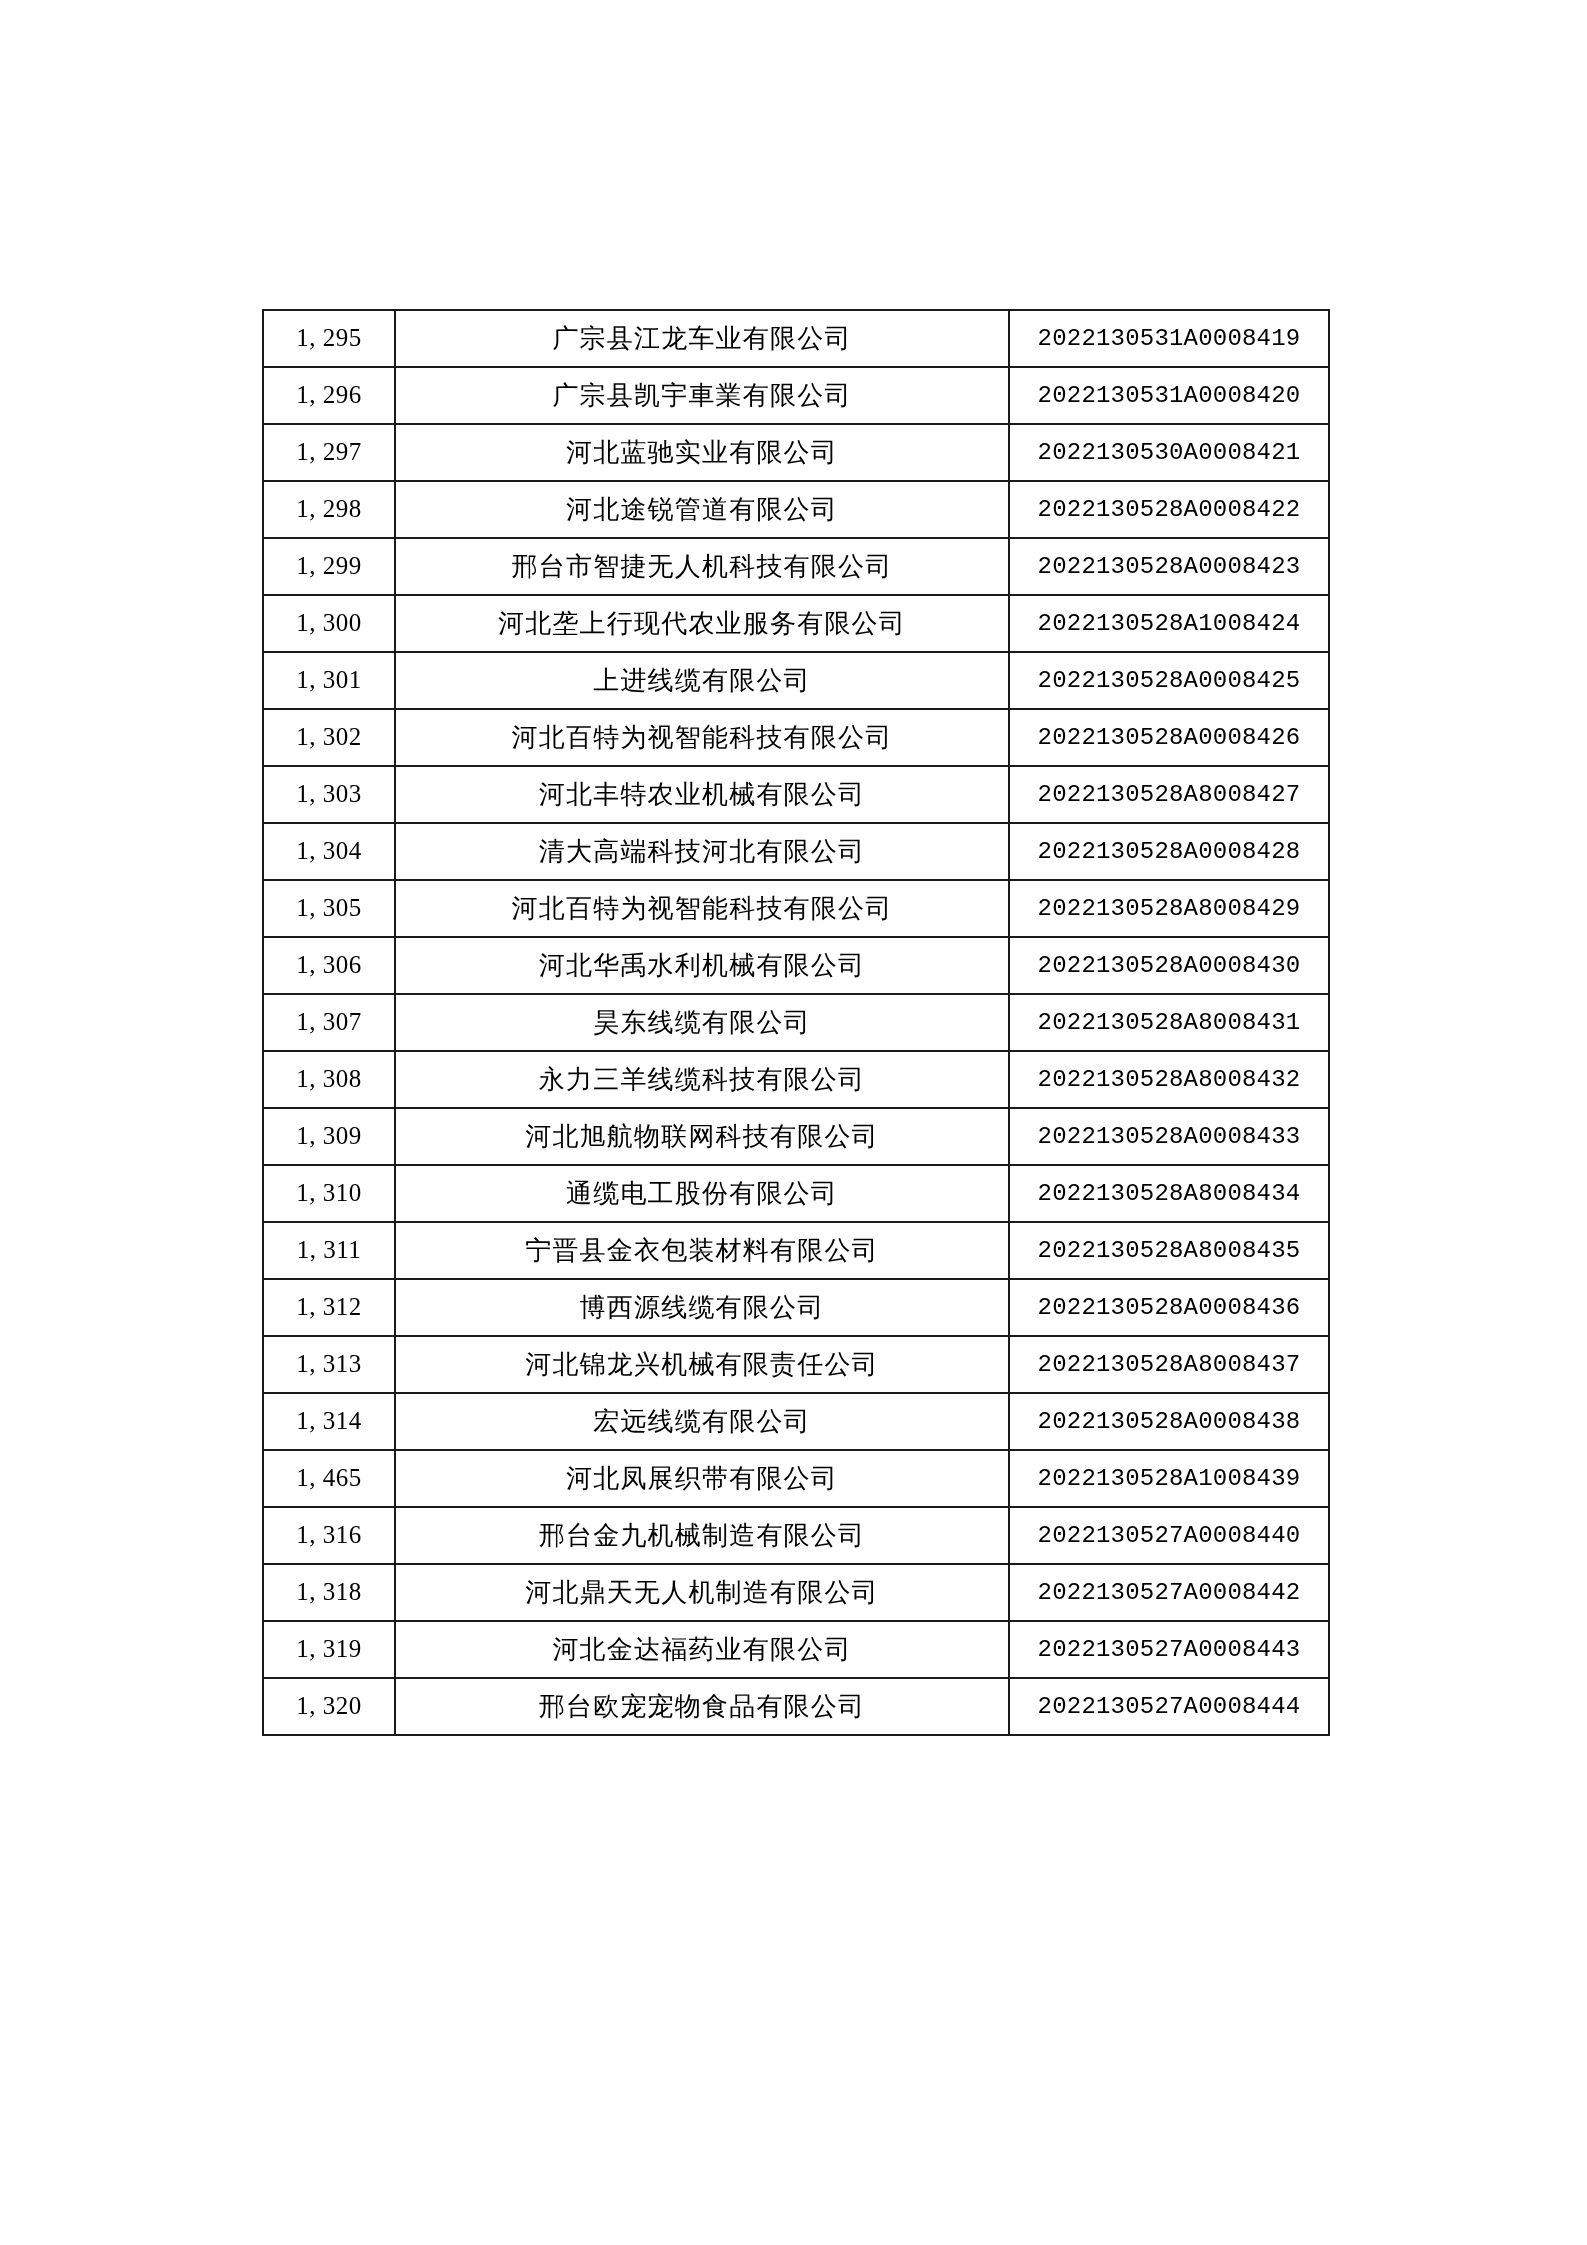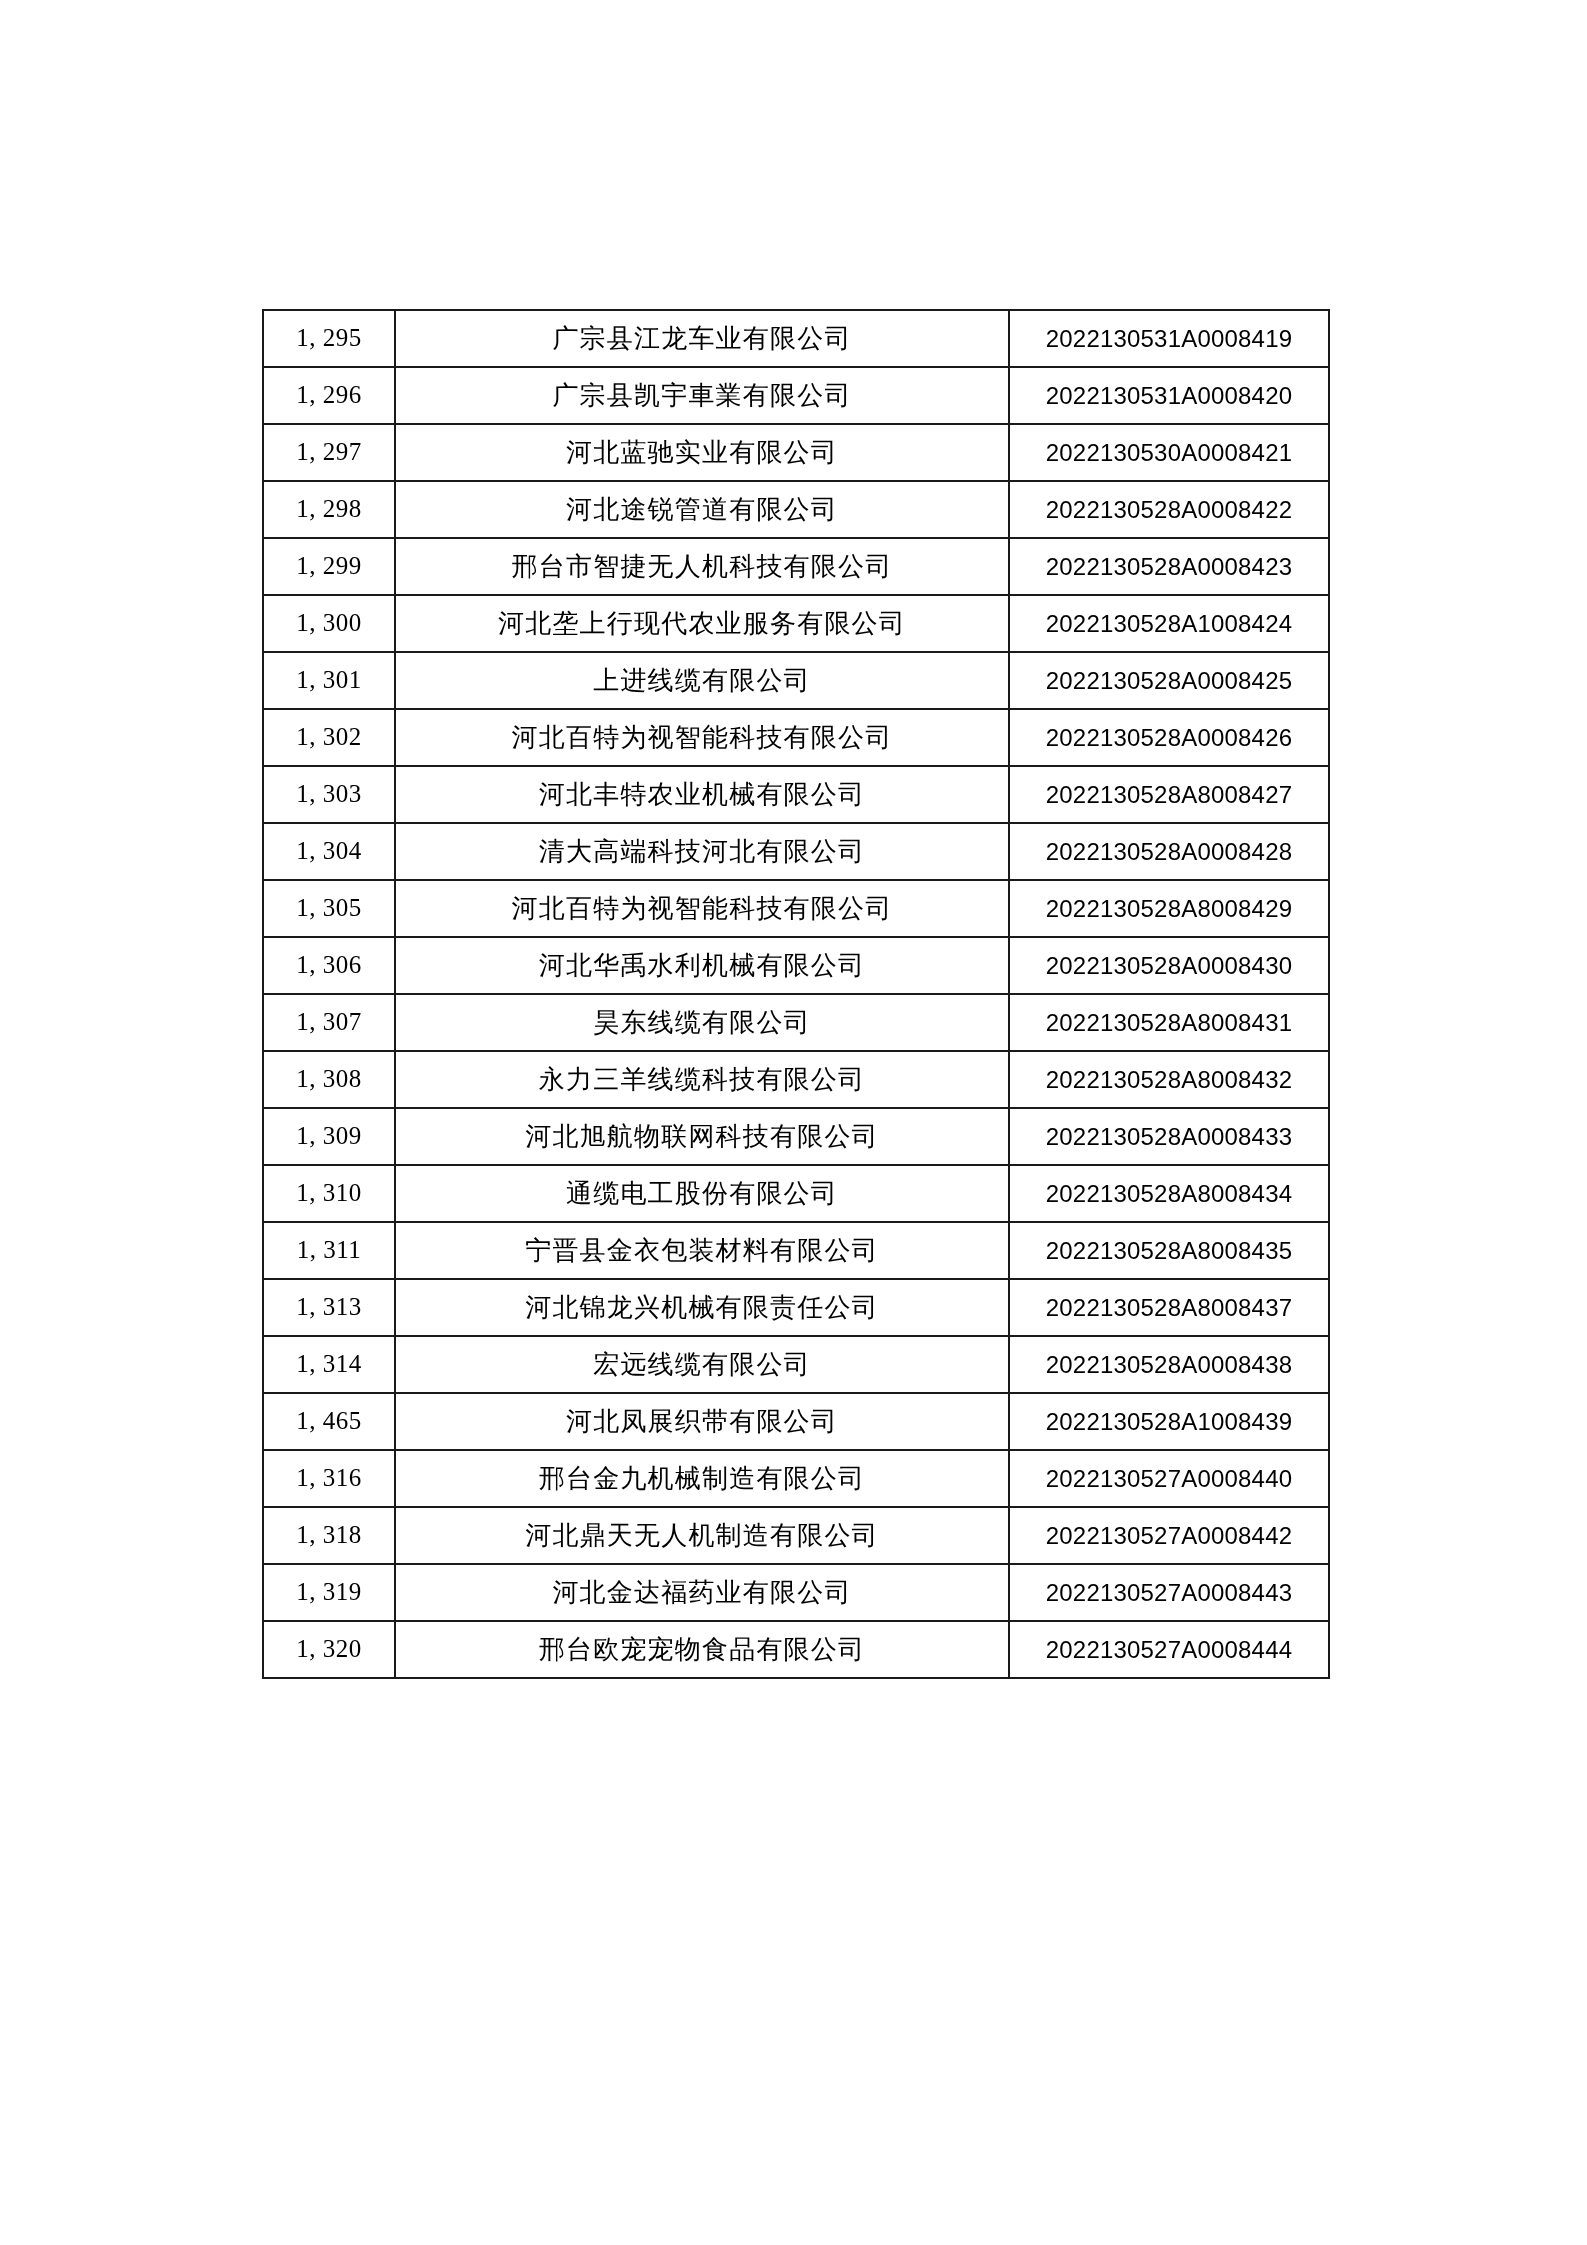--- a/index.html
+++ b/index.html
@@ -62,21 +62,21 @@
 
   td.cell-name {
     font-family: "DejaVu Serif", "Liberation Serif", serif;
     font-size: 26px;
     letter-spacing: 1.2px;
     white-space: nowrap;
     margin-top: 35px;
   }
 
   td.cell-code {
-    font-family: Liberation Sans, sans-serif;
+    font-family: Liberation Mono, monospace;
     font-size: 24px;
     letter-spacing: 0.2px;
     white-space: nowrap;
     border-radius: 10px;
   }
 </style>
 </head>
 <body>
 
 <div id="page">
@@ -167,20 +167,25 @@
             <td class="cell-index">1, 310</td>
             <td class="cell-name">通缆电工股份有限公司</td>
             <td class="cell-code">2022130528A8008434</td>
           </tr>
           <tr>
             <td class="cell-index">1, 311</td>
             <td class="cell-name">宁晋县金衣包装材料有限公司</td>
             <td class="cell-code">2022130528A8008435</td>
           </tr>
           <tr>
+            <td class="cell-index">1, 312</td>
+            <td class="cell-name">博西源线缆有限公司</td>
+            <td class="cell-code">2022130528A0008436</td>
+          </tr>
+          <tr>
             <td class="cell-index">1, 313</td>
             <td class="cell-name">河北锦龙兴机械有限责任公司</td>
             <td class="cell-code">2022130528A8008437</td>
           </tr>
           <tr>
             <td class="cell-index">1, 314</td>
             <td class="cell-name">宏远线缆有限公司</td>
             <td class="cell-code">2022130528A0008438</td>
           </tr>
           <tr>

